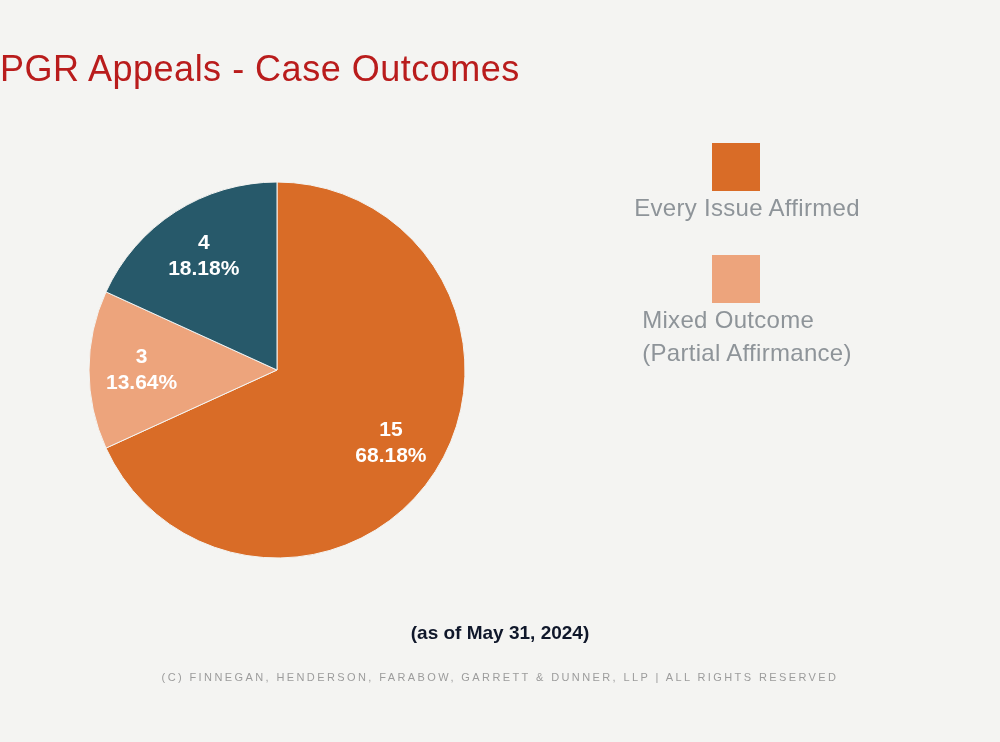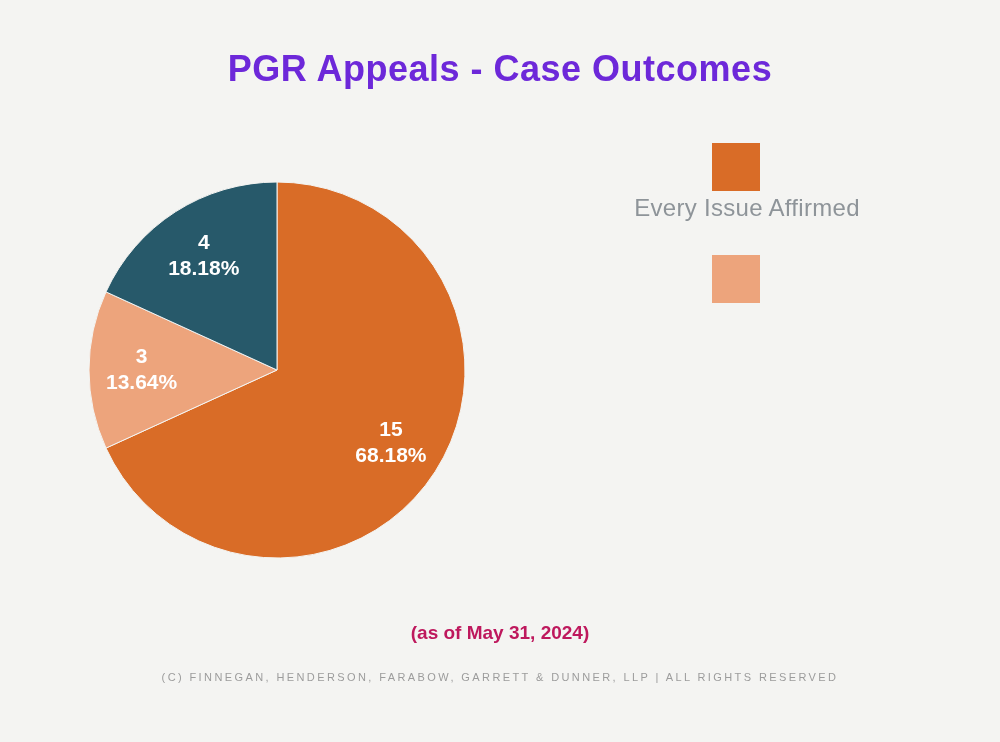--- a/index.html
+++ b/index.html
@@ -12,25 +12,25 @@
     width:1000px;
     height:742px;
     background:#F4F4F2;
     overflow:hidden;
     margin:0 auto;
   }
   .page-title{
     position:absolute;
     left:0; right:0;
     top:48px;
-    text-align:center;
+    text-align:left;
     font-size:36px;
-    font-weight:700;
+    font-weight:400;
     letter-spacing:0.5px;
-    color:#6d28d9;
+    color:#b91c1c;
   }
   .pie-svg{
     position:absolute;
     inset:0;
     width:1000px;
     height:742px;
   }
   .pie-svg text{
     font-family:"Liberation Sans", sans-serif;
     font-size:21px;
@@ -63,21 +63,21 @@
     white-space:pre-line;
     letter-spacing:0.3px;
   }
   .as-of-note{
     position:absolute;
     left:0; right:0;
     top:622px;
     text-align:center;
     font-size:19px;
     font-weight:700;
-    color:#be185d;
+    color:#0f172a;
   }
   .copyright{
     position:absolute;
     left:0; right:0;
     top:671px;
     text-align:center;
     font-size:11px;
     letter-spacing:2.4px;
     color:#9C9C9C;
   }
@@ -98,20 +98,22 @@
       <text fill="#FFFFFF"><tspan x="203.8" y="249.1">4</tspan><tspan x="203.8" y="275.1">18.18%</tspan></text>
     </svg>
 
   <div class="legend">
     <div class="legend-item">
       <span class="swatch" style="background: rgb(217, 108, 39);"></span>
       <span class="legend-label">Every Issue Affirmed</span>
     </div>
     <div class="legend-item">
       <span class="swatch" style="background: rgb(237, 164, 124);"></span>
+      <span class="legend-label">Mixed Outcome
+(Partial Affirmance)</span>
     </div>
   </div>
 
   <div class="as-of-note">(as of May 31, 2024)</div>
 
   <div class="copyright">(C) FINNEGAN, HENDERSON, FARABOW, GARRETT &amp; DUNNER, LLP | ALL RIGHTS RESERVED</div>
 
 </div>
 
 </body></html>

